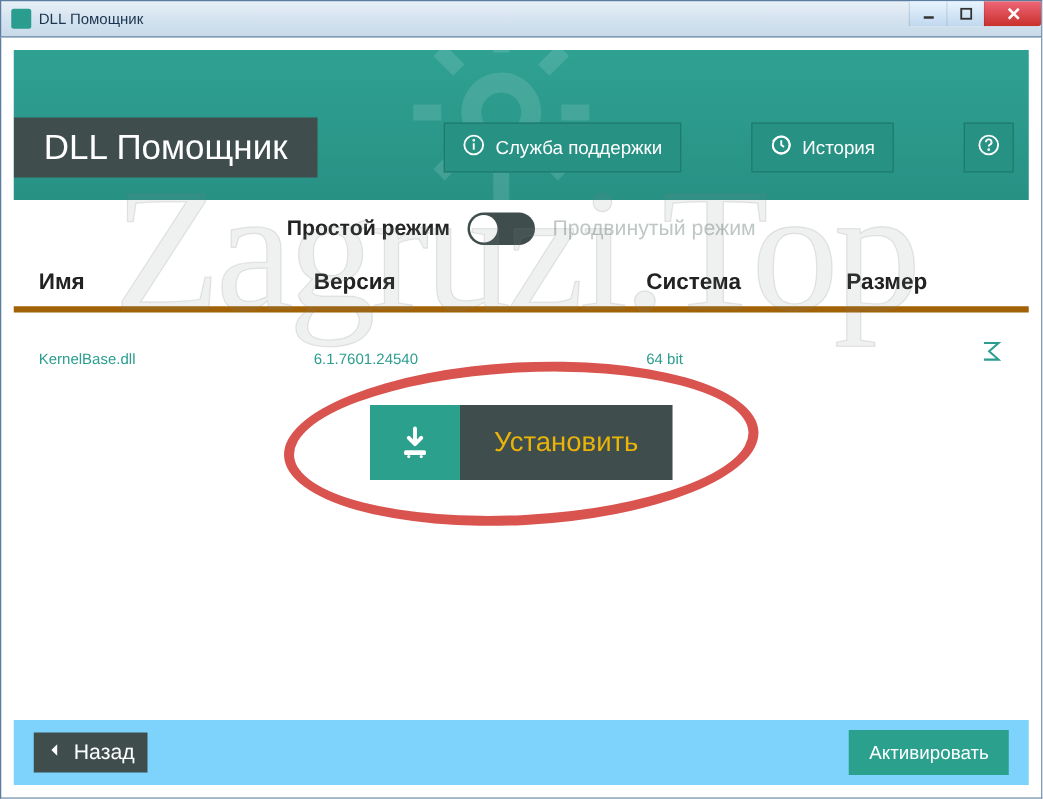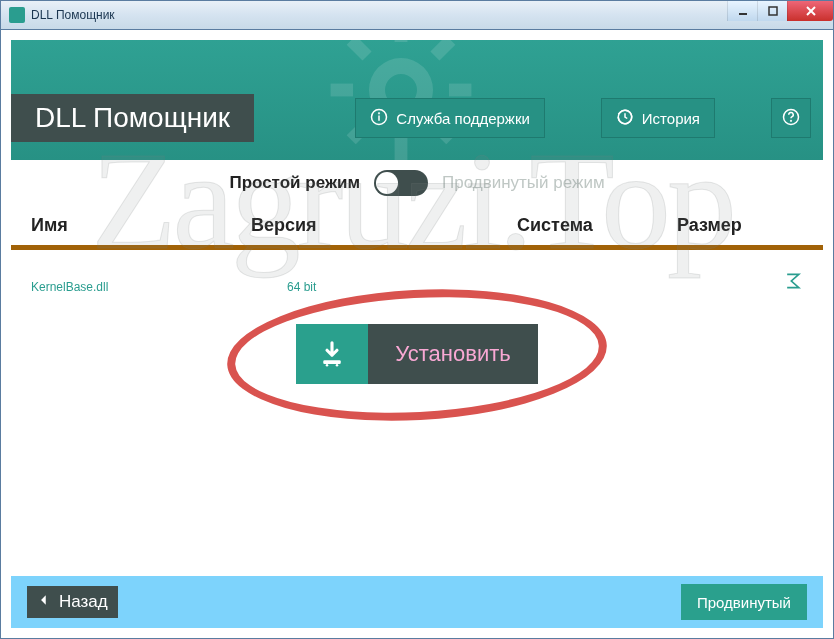--- a/index.html
+++ b/index.html
@@ -87,21 +87,21 @@
     .caret-link svg { stroke: #2a9d8f; fill: none; stroke-width: 2; }
 
     
     .install-area { display: flex; justify-content: center; margin-top: 30px; position: relative; }
     .install-btn { display: flex; height: 60px; cursor: pointer; border: none; padding: 0; }
     .install-btn .icon-part {
       width: 72px; background: #2aa08d; display: flex; align-items: center; justify-content: center;
     }
     .install-btn .icon-part svg { fill: #fff; }
     .install-btn .text-part {
-      background: #3f4e4d; color: #f9a8d4; font-size: 22px; padding: 0 27px;
+      background: #3f4e4d; color: #eab308; font-size: 22px; padding: 0 27px;
       display: flex; align-items: center;
     }
     .red-circle {
       position: absolute; width: 380px; height: 130px; border: 8px solid #d9534f; border-radius: 50%;
       top: -34px; left: 50%; transform: translateX(-50%) rotate(-3deg); pointer-events: none;
     }
 
     
     .footer {
       position: absolute; bottom: 0; left: 0; right: 0; height: 52px;
@@ -208,20 +208,21 @@
 
     <div class="table-header">
       <div class="col-name">Имя</div>
       <div class="col-version">Версия</div>
       <div class="col-system">Система</div>
       <div class="col-size">Размер</div>
     </div>
 
     <div class="table-row">
       <div class="col-name">KernelBase.dll</div>
+      <div class="col-version">6.1.7601.24540</div>
       <div class="col-system">64 bit</div>
       <div class="caret-link">
         <span>
           <svg width="20" height="20" viewBox="0 0 24 24">
               <polyline points="5 4 19 4 10 12 19 20 5 20"></polyline>
             </svg>
         </span>
       </div>
     </div>
 
@@ -243,18 +244,18 @@
     <div class="watermark">Zagruzi.Top</div>
 
     <div class="footer">
       <button class="back-btn">
         <span><svg width="14" height="14" viewBox="0 0 24 24" fill="#fff">
               <path d="M15 4l-8 8 8 8z"></path>
             </svg></span>
         <span>Назад</span>
       </button>
       <div class="footer-right">
-        <button class="footer-btn">Продвинутый</button>
+        <button class="footer-btn">Активировать</button>
       </div>
     </div>
 
   </div>
 </div>
 
 </body></html>

